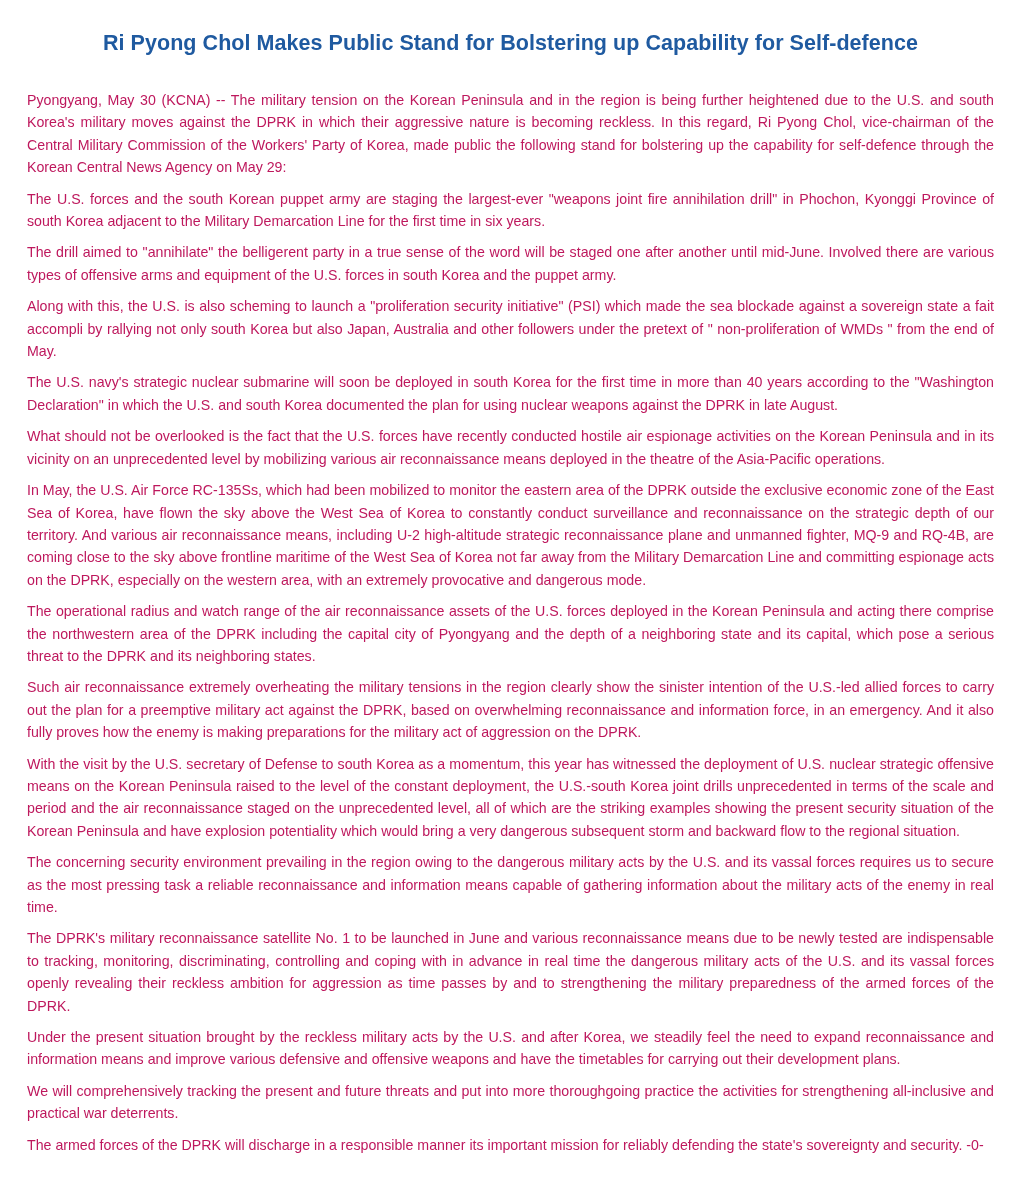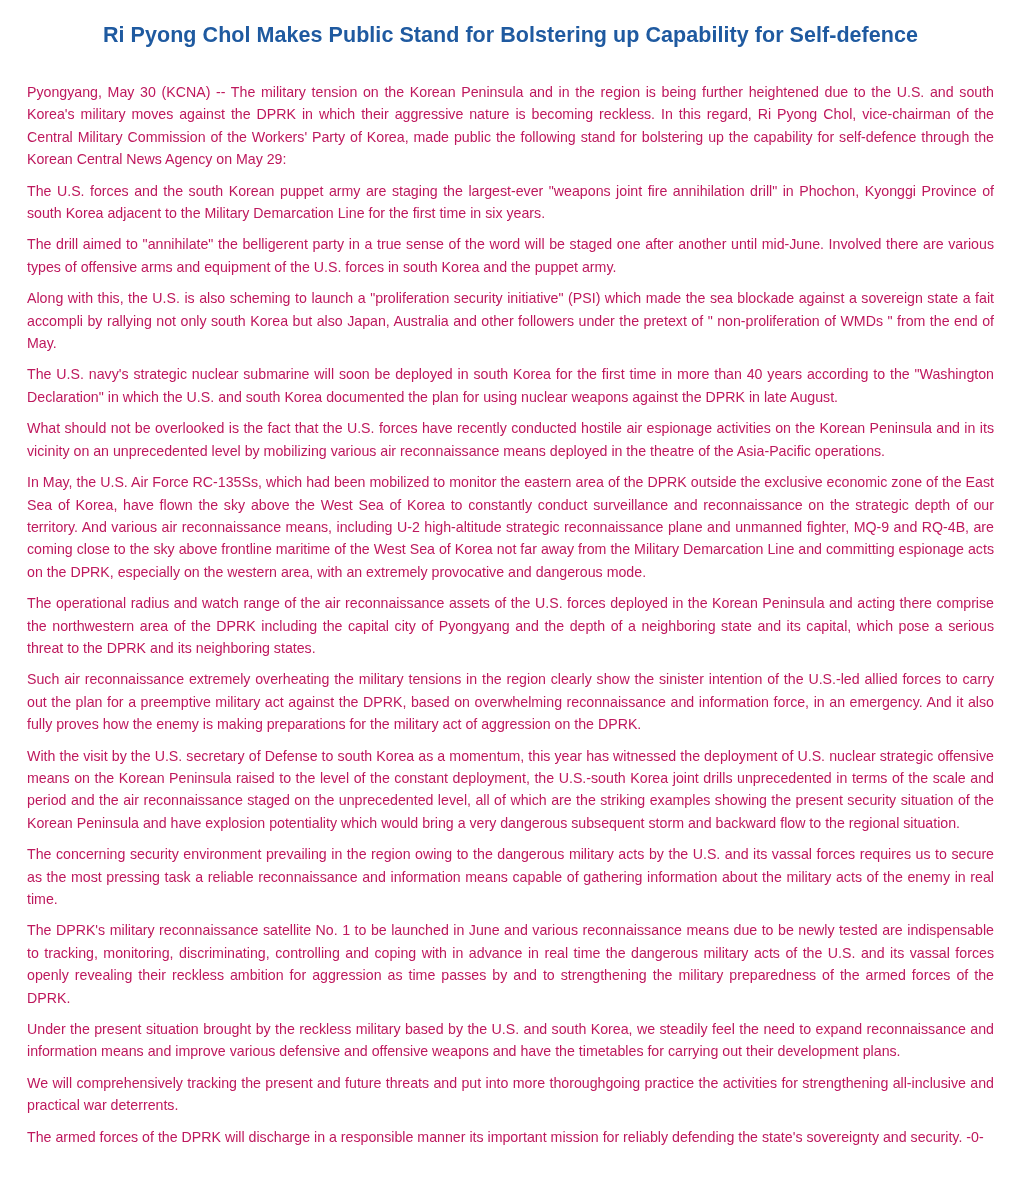--- a/index.html
+++ b/index.html
@@ -11,21 +11,21 @@
       width: 1028px;
       height: 1196px;
       overflow: hidden;
       font-family: "Liberation Sans", sans-serif;
       color: #1a1a1a;
     }
     .article {
       padding: 0 34px 0 27px;
     }
     .title {
-      margin: 4px;
+      margin: 12px;
       padding-top: 19px;
       height: 34px;
       text-align: center;
       font-size: 21.5px;
       font-weight: bold;
       color: #1f5aa0;
       letter-spacing: 0.05px;
     }
     .body-text {
       margin-top: 24px;
@@ -49,17 +49,17 @@
     <p class="para">The drill aimed to "annihilate" the belligerent party in a true sense of the word will be staged one after another until mid-June. Involved there are various types of offensive arms and equipment of the U.S. forces in south Korea and the puppet army.</p>
     <p class="para">Along with this, the U.S. is also scheming to launch a "proliferation security initiative" (PSI) which made the sea blockade against a sovereign state a fait accompli by rallying not only south Korea but also Japan, Australia and other followers under the pretext of " non-proliferation of WMDs " from the end of May.</p>
     <p class="para">The U.S. navy's strategic nuclear submarine will soon be deployed in south Korea for the first time in more than 40 years according to the "Washington Declaration" in which the U.S. and south Korea documented the plan for using nuclear weapons against the DPRK in late August.</p>
     <p class="para">What should not be overlooked is the fact that the U.S. forces have recently conducted hostile air espionage activities on the Korean Peninsula and in its vicinity on an unprecedented level by mobilizing various air reconnaissance means deployed in the theatre of the Asia-Pacific operations.</p>
     <p class="para">In May, the U.S. Air Force RC-135Ss, which had been mobilized to monitor the eastern area of the DPRK outside the exclusive economic zone of the East Sea of Korea, have flown the sky above the West Sea of Korea to constantly conduct surveillance and reconnaissance on the strategic depth of our territory. And various air reconnaissance means, including U-2 high-altitude strategic reconnaissance plane and unmanned fighter, MQ-9 and RQ-4B, are coming close to the sky above frontline maritime of the West Sea of Korea not far away from the Military Demarcation Line and committing espionage acts on the DPRK, especially on the western area, with an extremely provocative and dangerous mode.</p>
     <p class="para">The operational radius and watch range of the air reconnaissance assets of the U.S. forces deployed in the Korean Peninsula and acting there comprise the northwestern area of the DPRK including the capital city of Pyongyang and the depth of a neighboring state and its capital, which pose a serious threat to the DPRK and its neighboring states.</p>
     <p class="para">Such air reconnaissance extremely overheating the military tensions in the region clearly show the sinister intention of the U.S.-led allied forces to carry out the plan for a preemptive military act against the DPRK, based on overwhelming reconnaissance and information force, in an emergency. And it also fully proves how the enemy is making preparations for the military act of aggression on the DPRK.</p>
     <p class="para">With the visit by the U.S. secretary of Defense to south Korea as a momentum, this year has witnessed the deployment of U.S. nuclear strategic offensive means on the Korean Peninsula raised to the level of the constant deployment, the U.S.-south Korea joint drills unprecedented in terms of the scale and period and the air reconnaissance staged on the unprecedented level, all of which are the striking examples showing the present security situation of the Korean Peninsula and have explosion potentiality which would bring a very dangerous subsequent storm and backward flow to the regional situation.</p>
     <p class="para">The concerning security environment prevailing in the region owing to the dangerous military acts by the U.S. and its vassal forces requires us to secure as the most pressing task a reliable reconnaissance and information means capable of gathering information about the military acts of the enemy in real time.</p>
     <p class="para">The DPRK's military reconnaissance satellite No. 1 to be launched in June and various reconnaissance means due to be newly tested are indispensable to tracking, monitoring, discriminating, controlling and coping with in advance in real time the dangerous military acts of the U.S. and its vassal forces openly revealing their reckless ambition for aggression as time passes by and to strengthening the military preparedness of the armed forces of the DPRK.</p>
-    <p class="para">Under the present situation brought by the reckless military based by the U.S. and south Korea, we steadily feel the need to expand reconnaissance and information means and improve various defensive and offensive weapons and have the timetables for carrying out their development plans.</p>
+    <p class="para">Under the present situation brought by the reckless military acts by the U.S. and after Korea, we steadily feel the need to expand reconnaissance and information means and improve various defensive and offensive weapons and have the timetables for carrying out their development plans.</p>
     <p class="para">We will comprehensively tracking the present and future threats and put into more thoroughgoing practice the activities for strengthening all-inclusive and practical war deterrents.</p>
     <p class="para">The armed forces of the DPRK will discharge in a responsible manner its important mission for reliably defending the state's sovereignty and security. -0-</p>
   </div>
 </div>
 
 </body></html>

